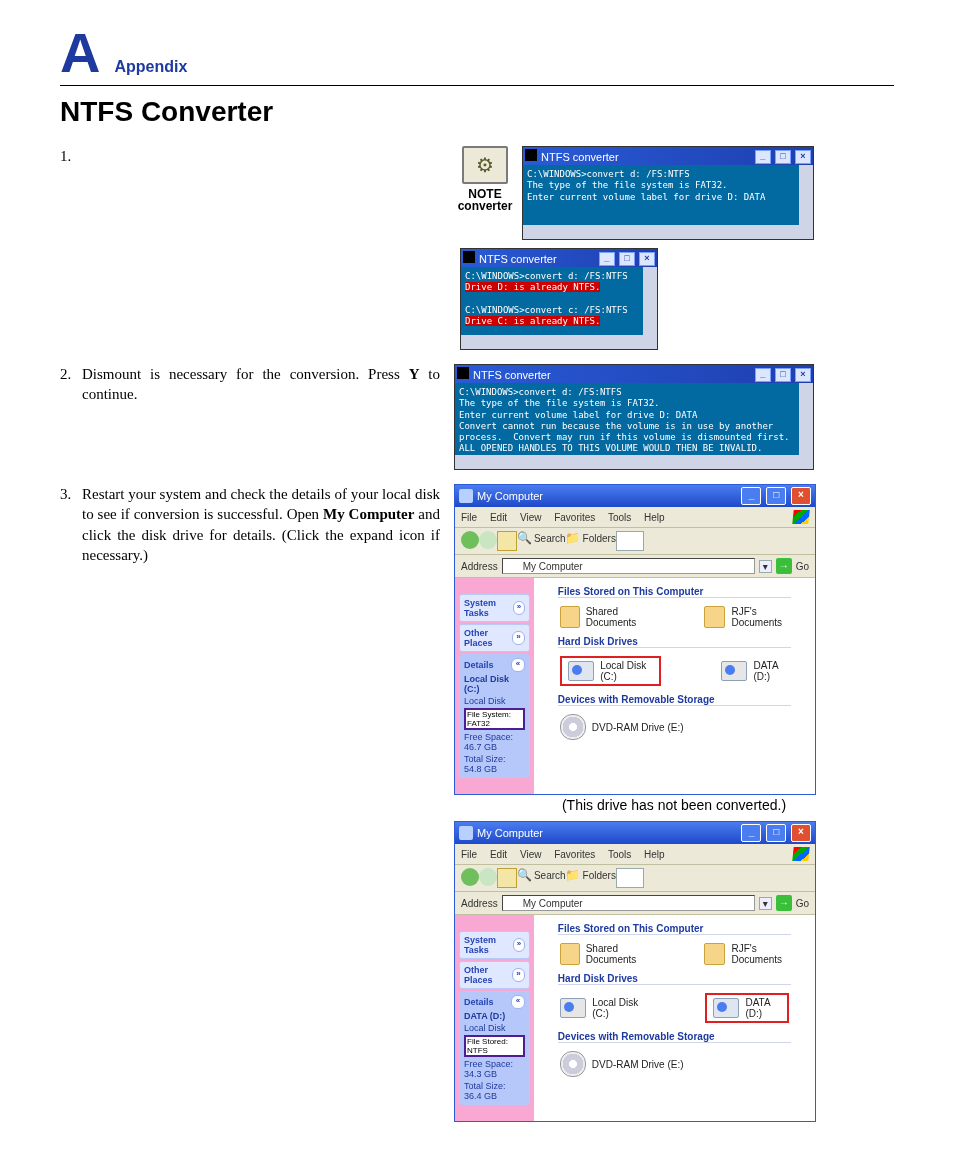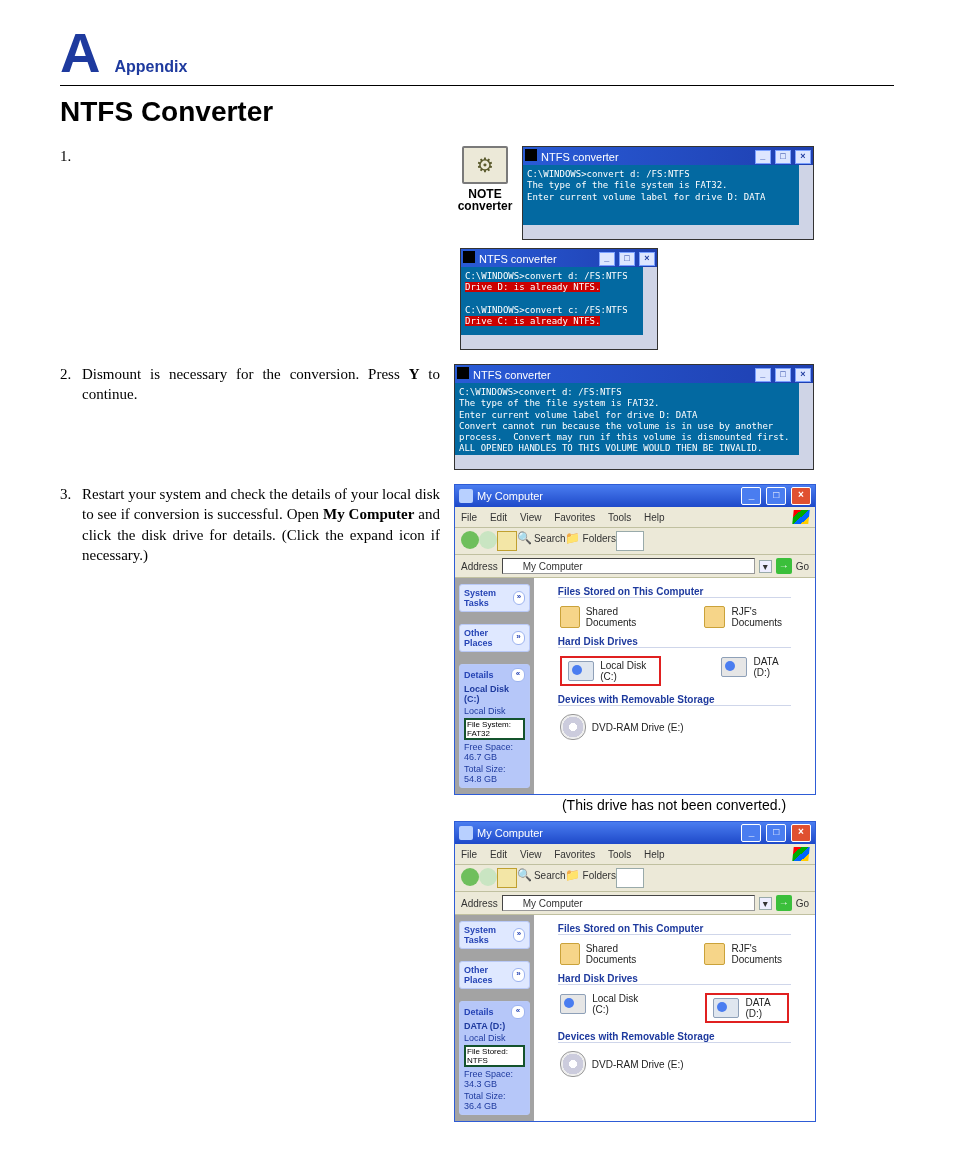--- a/index.html
+++ b/index.html
@@ -50,30 +50,30 @@
   .xp .tool .back{background:#6fbf5c}
   .xp .tool .fwd{background:#c9e5c2}
   .xp .tool .up{width:18px;height:18px;background:#f3e6a6;border:1px solid #c0a030;display:inline-block}
   .xp .tool .srch::before{content:"🔍";font-size:12px;color:#5a78c0;margin-right:2px}
   .xp .tool .fld::before{content:"📁";font-size:12px;margin-right:2px}
   .xp .tool .view{width:26px;height:18px;border:1px solid #9aa;background:#fff;display:inline-block}
   .xp .addr{background:#ece9d8;padding:3px 6px;border-bottom:1px solid #c0c0a0;color:#333;display:flex;align-items:center;gap:4px}
   .xp .addr .abox{flex:1;background:#fff;border:1px inset #999;padding:1px 4px;display:flex;align-items:center;gap:4px}
   .xp .addr .goico{width:16px;height:16px;background:#3bbf3b;border-radius:2px;display:inline-block;text-align:center;color:#fff;font-weight:700;line-height:14px}
   .xp .body{display:flex;align-items:stretch}
-  .xp .side{width:90px;background:#a3a3a3;padding:6px 4px;display:flex;flex-direction:column;gap:12px;color:#17308a;font-size:9px}
+  .xp .side{width:90px;background:#f9a8d4;padding:16px 4px;display:flex;flex-direction:column;gap:2px;color:#17308a;font-size:9px}
   .xp .panel{background:#dfe8ff;border:1px solid #b9c9f7;border-radius:3px;padding:3px 4px}
   .xp .panel .phdr{color:#2644b5;font-weight:700;display:flex;justify-content:space-between;align-items:center}
   .xp .panel .phdr .chev{width:12px;height:12px;border:1px solid #9db4f0;border-radius:6px;text-align:center;line-height:10px;font-size:8px;color:#2644b5;background:#fff}
   .xp .panel.det{background:#b6c7f9}
   .xp .panel .dline{color:#1e3a9e;margin-top:2px}
-  .xp .panel .dline.hl{background:#fff;border:2px solid #14532d;padding:0 1px;color:#000;display:inline-block;font-size:8px}
+  .xp .panel .dline.hl{background:#fff;border:2px solid #4c1d95;padding:0 1px;color:#000;display:inline-block;font-size:8px}
   .xp .main{flex:1;background:#fff;padding:4px 24px}
   .xp .sect{color:#1e3a9e;font-weight:700;border-bottom:1px solid #cfd6ea;margin:4px 0 4px 0;font-size:10px}
-  .xp .items{display:flex;gap:60px;padding:4px 2px;align-items:flex-start}
+  .xp .items{display:flex;gap:60px;padding:4px 2px;align-items:center}
   .xp .item{display:flex;align-items:center;gap:6px;font-size:10px;color:#222}
   .xp .item .fic{width:26px;height:20px;background:#f6d589;border:1px solid #caa23a;border-radius:2px;display:inline-block}
   .xp .item .dic{width:30px;height:18px;background:#dfe6ef;border:1px solid #8ea0b8;border-radius:2px;display:inline-block;position:relative}
   .xp .item .dic::before{content:"";position:absolute;left:3px;top:3px;width:10px;height:10px;border-radius:5px;background:#4a7df0}
   .xp .item .cd{width:24px;height:24px;border-radius:12px;background:radial-gradient(circle,#fff 0 25%,#ccd 25% 60%,#eee 60% 100%);border:1px solid #999;display:inline-block}
   .xp .item.boxed{border:2px solid #e02020;padding:2px 6px}
   
   .fig1 .conwin{width:290px}
   .fig1 .conbody{height:52px}
   .fig2 .conwin{width:196px}

